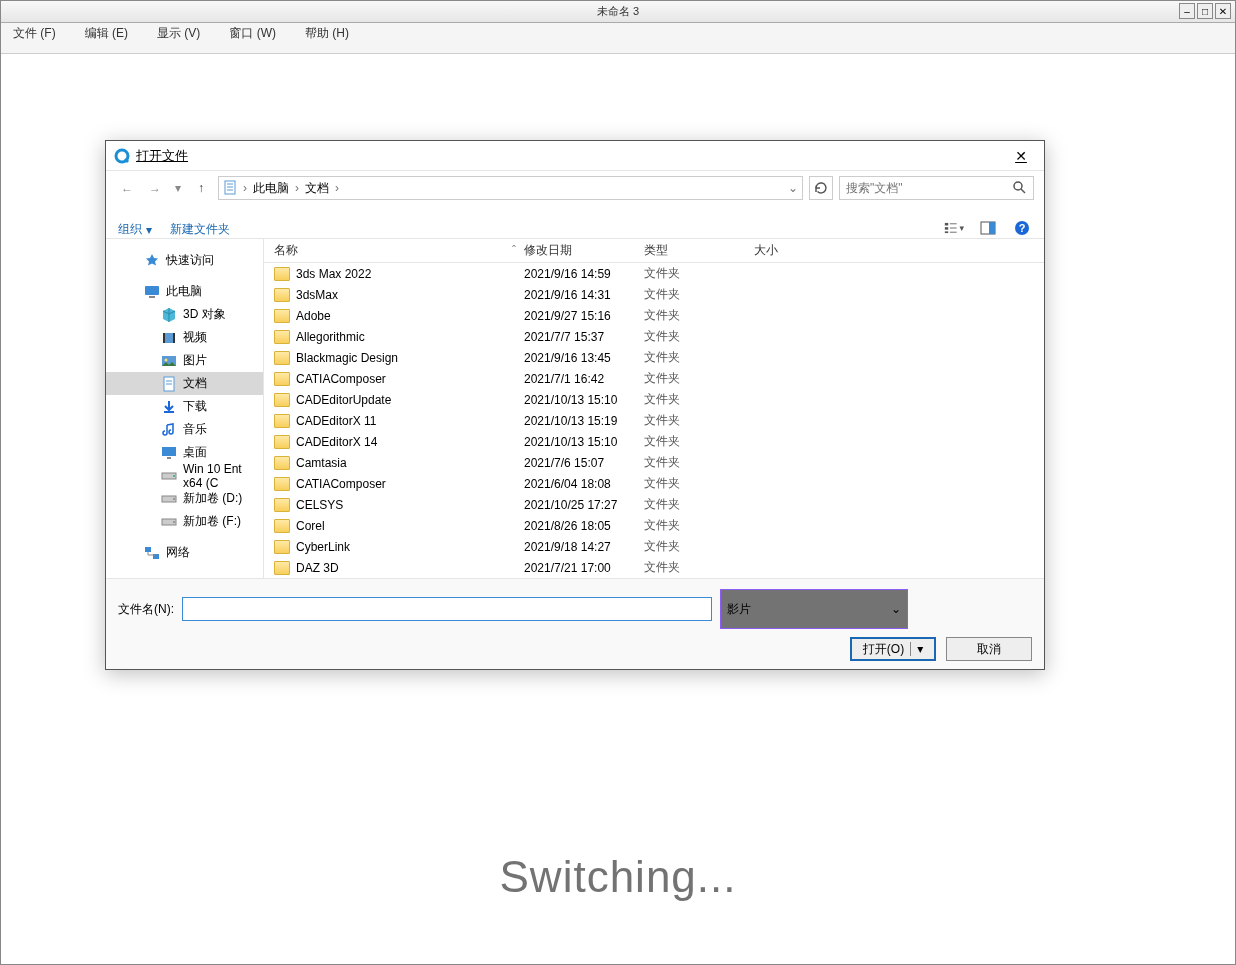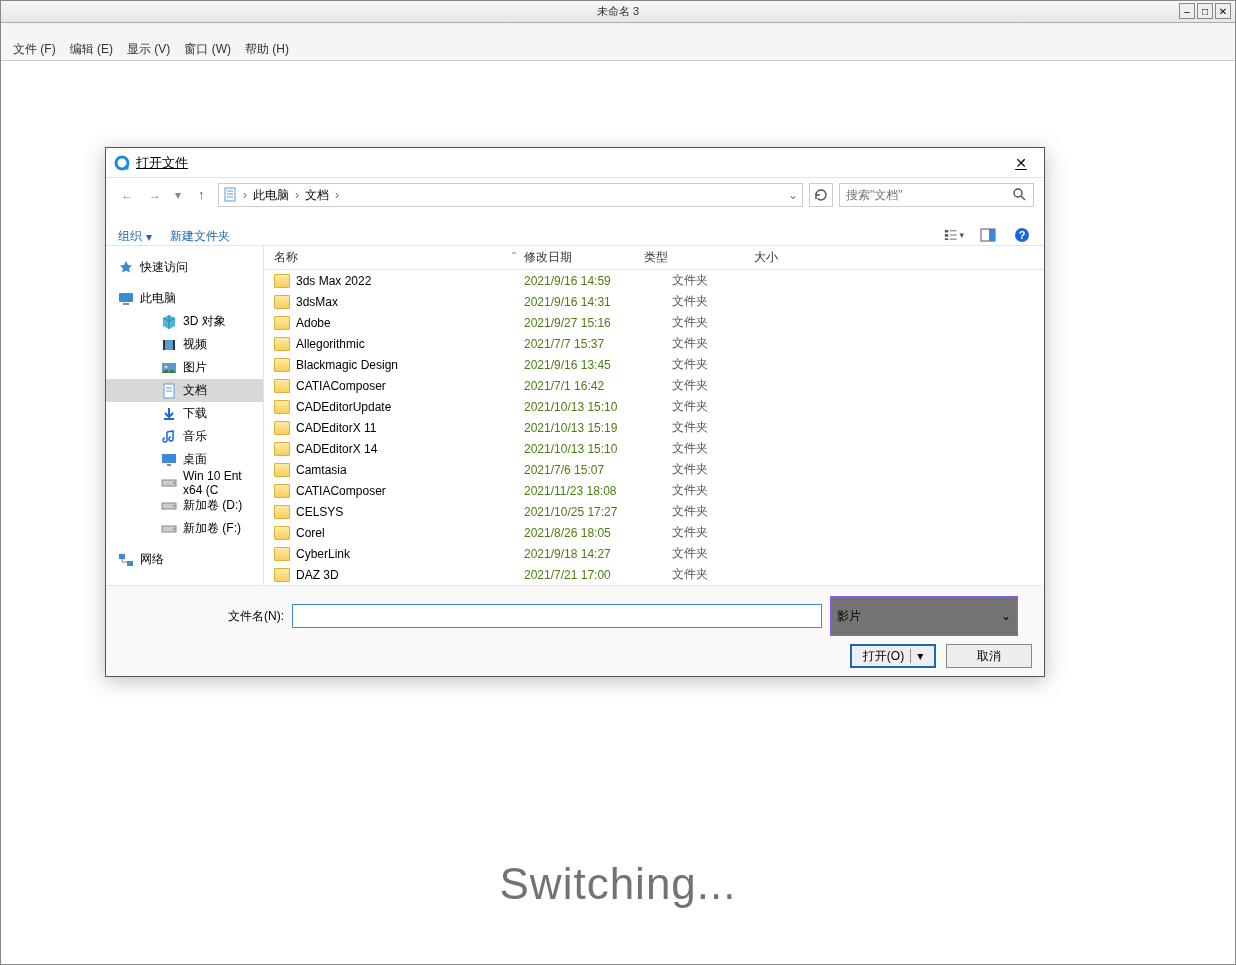--- a/index.html
+++ b/index.html
@@ -4,21 +4,21 @@
 <style>
 * { box-sizing: border-box; margin: 0; padding: 0; }
 body { font-family: "Microsoft YaHei", "Segoe UI", sans-serif; font-size: 12px; background: #fff; overflow: hidden; }
 
 
 .outer-window { width: 1236px; height: 965px; border: 1px solid #888; background: #fff; display: flex; flex-direction: column; }
 .outer-titlebar { height: 22px; background: linear-gradient(#f8f8f8,#e6e6e6); border-bottom: 1px solid #aaa; display: flex; align-items: center; justify-content: center; position: relative; }
 .outer-title { font-size: 11px; color: #333; }
 .outer-win-controls { position: absolute; right: 4px; top: 2px; display: flex; gap: 2px; }
 .owc { width: 16px; height: 16px; border: 1px solid #888; background: #eee; display: flex; align-items: center; justify-content: center; font-size: 10px; cursor: pointer; }
-.outer-menubar { height: 38px; background: #f5f5f5; border-bottom: 1px solid #ccc; display: flex; align-items: flex-end; padding-left: 6px; gap: 2px; }
+.outer-menubar { height: 31px; background: #f5f5f5; border-bottom: 1px solid #ccc; display: flex; align-items: flex-start; padding-left: 6px; gap: 17px; }
 .menu-item { padding: 2px 6px; cursor: pointer; color: #333; font-size: 12px; }
 .outer-body { flex: 1; position: relative; background: #fff; }
 
 
 .dialog { position: absolute; left: 104px; top: 86px; width: 940px; height: 530px; background: #fff; border: 1px solid #555; box-shadow: 0 4px 20px rgba(0,0,0,.25); display: flex; flex-direction: column; }
 .dlg-titlebar { height: 30px; display: flex; align-items: center; padding: 0 8px; border-bottom: 1px solid #e5e5e5; text-decoration: underline; }
 .dlg-icon { width: 16px; height: 16px; margin-right: 6px; }
 .dlg-title { font-size: 13px; color: #000; flex: 1; }
 .dlg-close { width: 30px; height: 24px; display: flex; align-items: center; justify-content: center; cursor: pointer; font-size: 14px; }
 
@@ -37,42 +37,42 @@
 
 .toolbar-row { height: 34px; display: flex; align-items: flex-end; padding: 0 12px; gap: 18px; border-bottom: 1px solid #e5e5e5; }
 .tb-left { display: flex; gap: 18px; }
 .tb-link { color: #1a67b3; cursor: pointer; display: flex; align-items: center; gap: 4px; }
 .tb-right { margin-left: auto; display: flex; gap: 14px; align-items: center; }
 .tb-icon { width: 20px; height: 20px; display: flex; align-items: center; justify-content: center; cursor: pointer; color: #555; }
 
 .body-row { flex: 1; display: flex; min-height: 0; }
 .sidebar { width: 158px; border-right: 1px solid #e5e5e5; overflow-y: auto; padding-top: 6px; }
 .sb-group { padding: 4px 0; }
-.sb-item { height: 23px; display: flex; align-items: center; padding-left: 12px; gap: 6px; cursor: pointer; }
+.sb-item { height: 23px; display: flex; align-items: center; padding-left: 38px; gap: 6px; cursor: pointer; }
 .sb-item.l2 { padding-left: 55px; }
 .sb-item.selected { background: #d8d8d8; }
 .sb-icon { width: 16px; height: 16px; display:flex; align-items:center; justify-content:center; }
 
 .filegrid { flex: 1; display: flex; flex-direction: column; min-width: 0; }
 .fg-head { height: 24px; display: flex; border-bottom: 1px solid #e5e5e5; align-items: center; font-size: 12px; color: #333; }
 .col-name { flex: 0 0 260px; padding-left: 10px; display:flex; align-items:center; gap:4px;}
 .col-date { flex: 0 0 120px; }
 .col-type { flex: 0 0 110px; }
 .col-size { flex: 0 0 70px; }
 .fg-list { flex: 1; overflow-y: scroll; }
 .fg-row { height: 21px; display: flex; align-items: center; cursor: pointer; }
 .fname { flex: 0 0 260px; padding-left: 10px; display: flex; align-items: center; gap: 6px; }
 .folder-icon { width: 16px; height: 14px; background: linear-gradient(#ffe9a6,#f7cf5c); border: 1px solid #d9b23a; border-radius: 1px; }
-.fdate { flex: 0 0 120px; color: #4d7c0f; }
-.ftype { flex: 0 0 110px; color: #555; margin-left: 28px; }
+.fdate { flex: 0 0 120px; color: #000000; }
+.ftype { flex: 0 0 110px; color: #555; }
 .fsize { flex: 0 0 70px; color: #555; }
 .scrollcol { width: 17px; }
 
 .footer { border-top: 1px solid #e5e5e5; padding: 10px 12px 8px; background: #f9f9f9; }
-.frow1 { display: flex; align-items: center; gap: 8px; margin-bottom: 8px; margin-left: 110px;}
+.frow1 { display: flex; align-items: center; gap: 8px; margin-bottom: 8px; }
 .frow1 label { white-space: nowrap; }
 .fn-input { flex: 0 0 530px; height: 24px; border: 1px solid #3a8ad6; outline: none; padding: 0 4px; }
 .filter-sel { flex: 0 0 188px; height: 40px; border: 1px solid #8b5cf6; background: #737373; padding: 0 6px; display: flex; align-items: center; justify-content: space-between; cursor:pointer; }
 .frow2 { display: flex; justify-content: flex-end; gap: 10px; }
 .btn { height: 24px; min-width: 86px; border: 1px solid #888; background: #eee; display: flex; align-items: center; justify-content: center; cursor: pointer; padding: 4px 8px; }
 .btn.primary { border: 2px solid #1a67b3; }
 .btn .dd { margin-left: 6px; border-left: 1px solid #888; padding-left: 6px; }
 
 .overlay-text { position: absolute; left: 50%; top: 798px; transform: translateX(-50%); font-size: 44px; color: #737373; font-family: Arial, sans-serif; filter: blur(0.6px); letter-spacing: 1px;}
 
@@ -413,21 +413,21 @@
                 </div>
                 <div class="fdate">2021/7/6 15:07</div>
                 <div class="ftype">文件夹</div>
                 <div class="fsize"></div>
               </div>
               <div class="fg-row">
                 <div class="fname">
                   <div class="folder-icon"></div>
                   <span>CATIAComposer</span>
                 </div>
-                <div class="fdate">2021/11/23 18:08</div>
+                <div class="fdate">2021/6/04 18:08</div>
                 <div class="ftype">文件夹</div>
                 <div class="fsize"></div>
               </div>
               <div class="fg-row">
                 <div class="fname">
                   <div class="folder-icon"></div>
                   <span>CELSYS</span>
                 </div>
                 <div class="fdate">2021/10/25 17:27</div>
                 <div class="ftype">文件夹</div>

